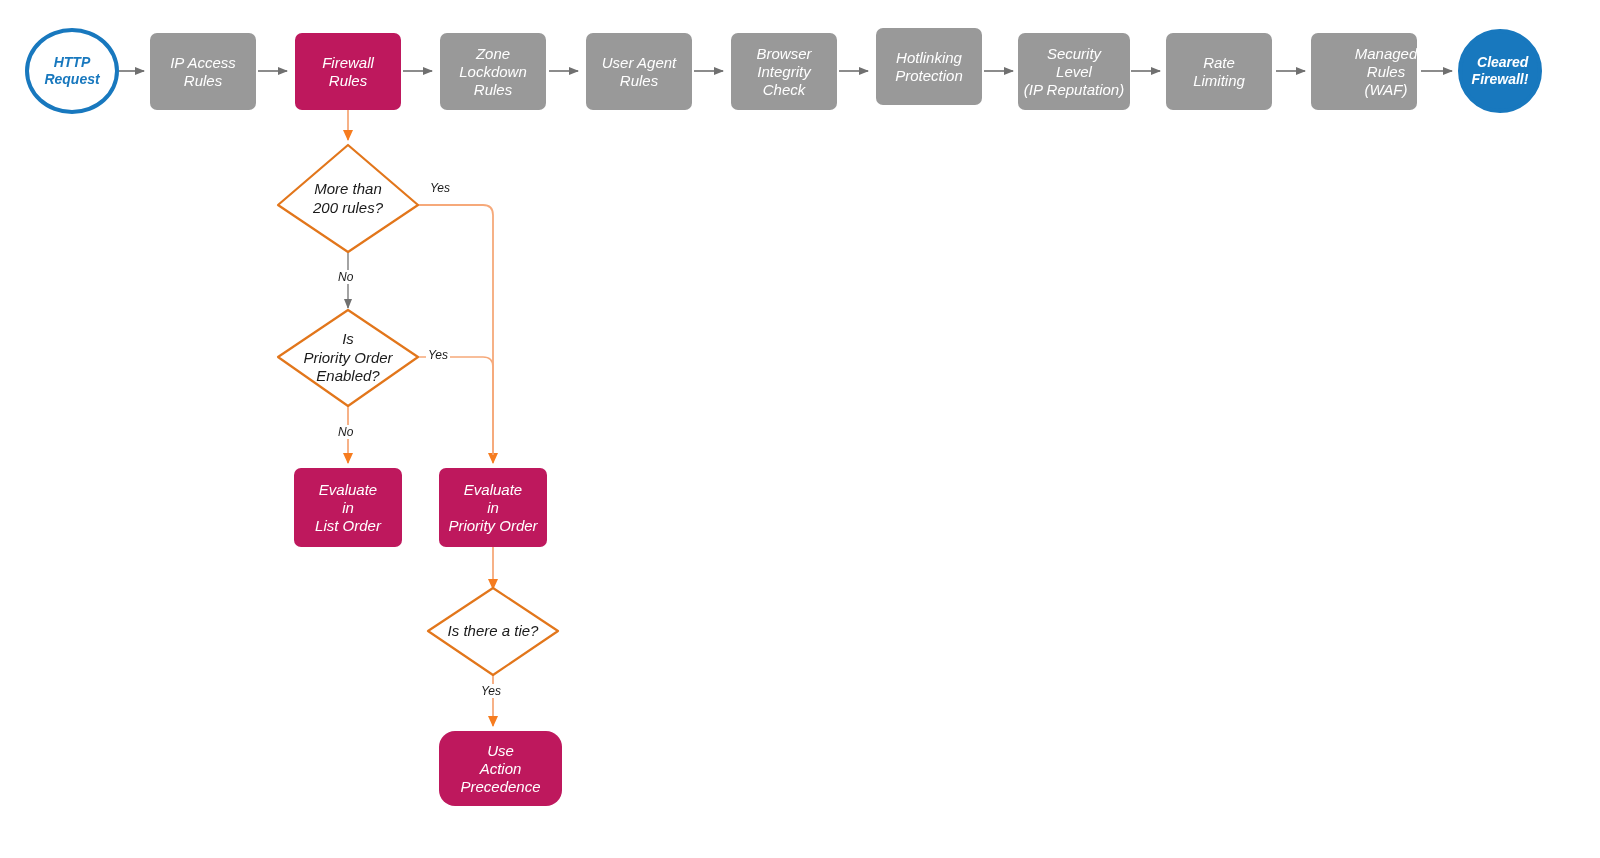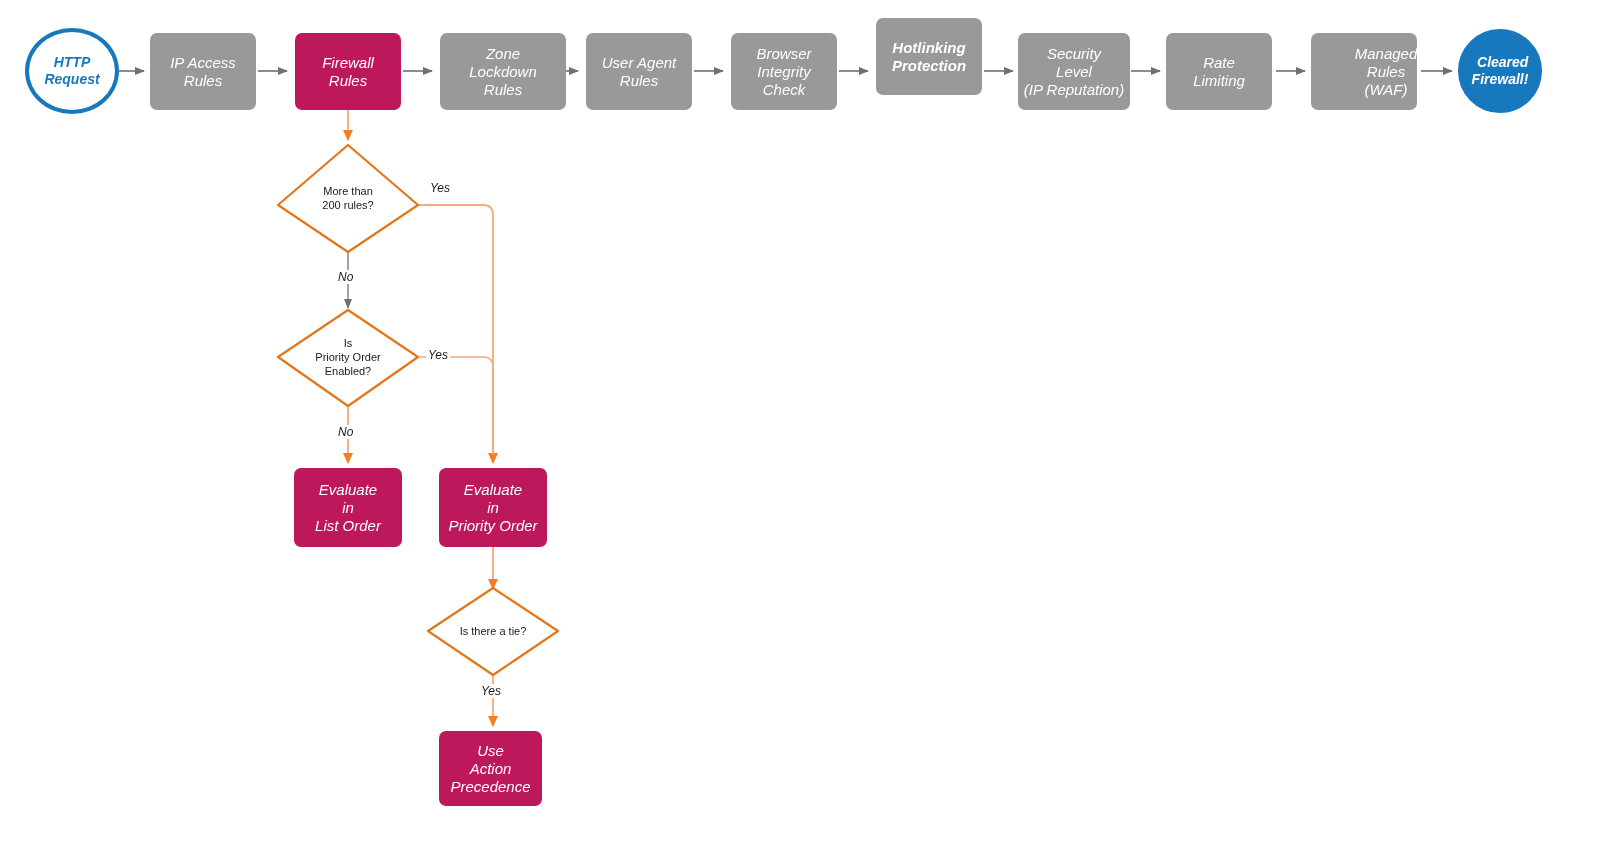--- a/index.html
+++ b/index.html
@@ -81,24 +81,25 @@
   .diamond .dtext {
     position: absolute;
     left: 0;
     top: 0;
     width: 100%;
     height: 100%;
     display: flex;
     align-items: center;
     justify-content: center;
     text-align: center;
-    font-size: 11px;
+    font-size: 15px;
     color: #1a1a1a;
     white-space: pre-line;
     line-height: 1.25;
+    font-style: italic;
   }
 
   
   .edge-label {
     position: absolute;
     font-size: 12px;
     font-style: italic;
     color: #1a1a1a;
     background: #ffffff;
     padding: 0 2px;
@@ -169,38 +170,38 @@
   <div class="node rect-node grey" style="left:150px; top:33px; width:106px; height:77px;">
     <span class="lbl">IP Access
 Rules</span>
   </div>
 
   <div class="node rect-node orange" style="left:295px; top:33px; width:106px; height:77px;">
     <span class="lbl">Firewall
 Rules</span>
   </div>
 
-  <div class="node rect-node grey" style="left:440px; top:33px; width:126px; height:77px;">
+  <div class="node rect-node grey" style="left:440px; top:33px; width:106px; height:77px;">
     <span class="lbl">Zone
 Lockdown
 Rules</span>
   </div>
 
   <div class="node rect-node grey" style="left:586px; top:33px; width:106px; height:77px;">
     <span class="lbl">User Agent
 Rules</span>
   </div>
 
   <div class="node rect-node grey" style="left:731px; top:33px; width:106px; height:77px;">
     <span class="lbl">Browser
 Integrity
 Check</span>
   </div>
 
-  <div class="node rect-node grey" style="left:876px; top:18px; width:106px; height:77px;font-weight:bold;">
+  <div class="node rect-node grey" style="left:876px; top:28px; width:106px; height:77px;">
     <span class="lbl">Hotlinking
 Protection</span>
   </div>
 
   <div class="node rect-node grey" style="left:1166px; top:33px; width:106px; height:77px;">
     <span class="lbl">Rate
 Limiting</span>
   </div>
 
   <div class="node rect-node grey" style="left:1018px; top:33px; width:112px; height:77px;">
@@ -240,21 +241,21 @@
 in
 List Order</span>
   </div>
 
   <div class="node rect-node orange" style="left:439px; top:468px; width:108px; height:79px;">
     <span class="lbl">Evaluate
 in
 Priority Order</span>
   </div>
 
-  <div class="node rect-node orange" style="left:439px; top:731px; width:103px; height:75px;">
+  <div class="node rect-node orange" style="left:439px; top:731px; width:123px; height:75px;border-radius:16px;">
     <span class="lbl">Use
 Action
 Precedence</span>
   </div>
 
   <div class="edge-label" style="left:428px; top:181px;">Yes</div>
 
   <div class="edge-label" style="left:336px; top:270px;">No</div>
 
   <div class="edge-label" style="left:426px; top:348px;">Yes</div>

